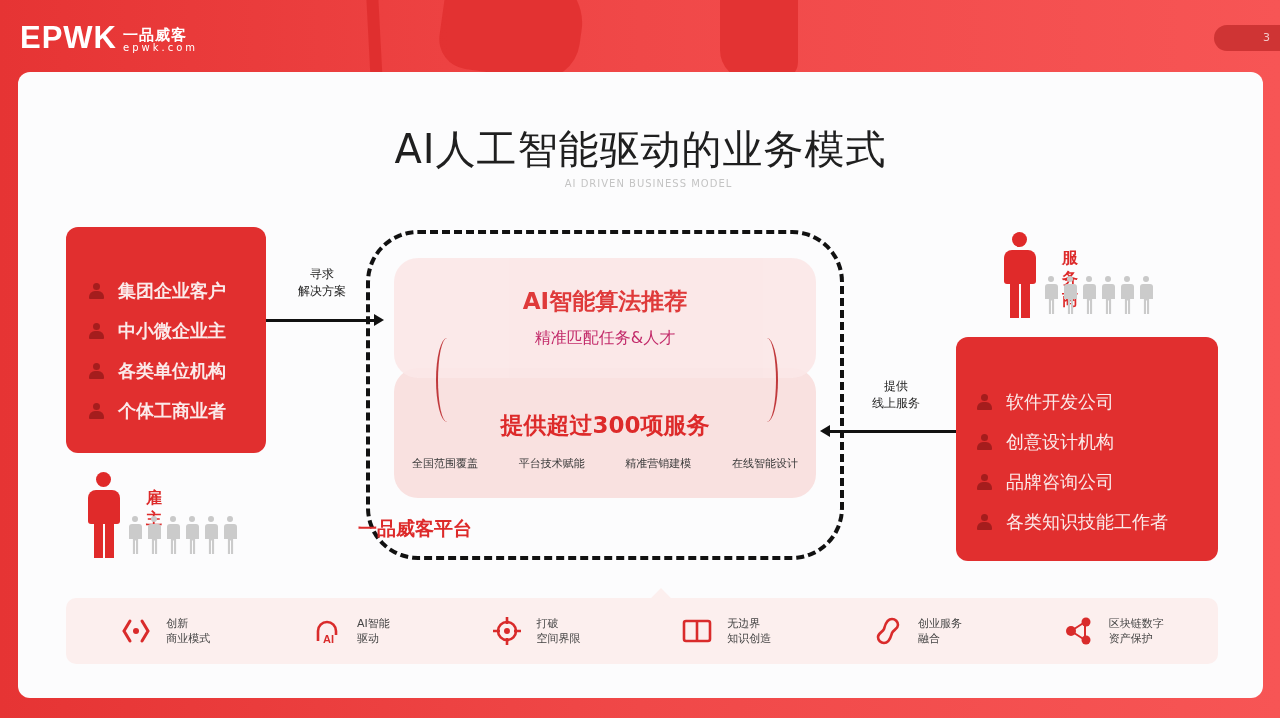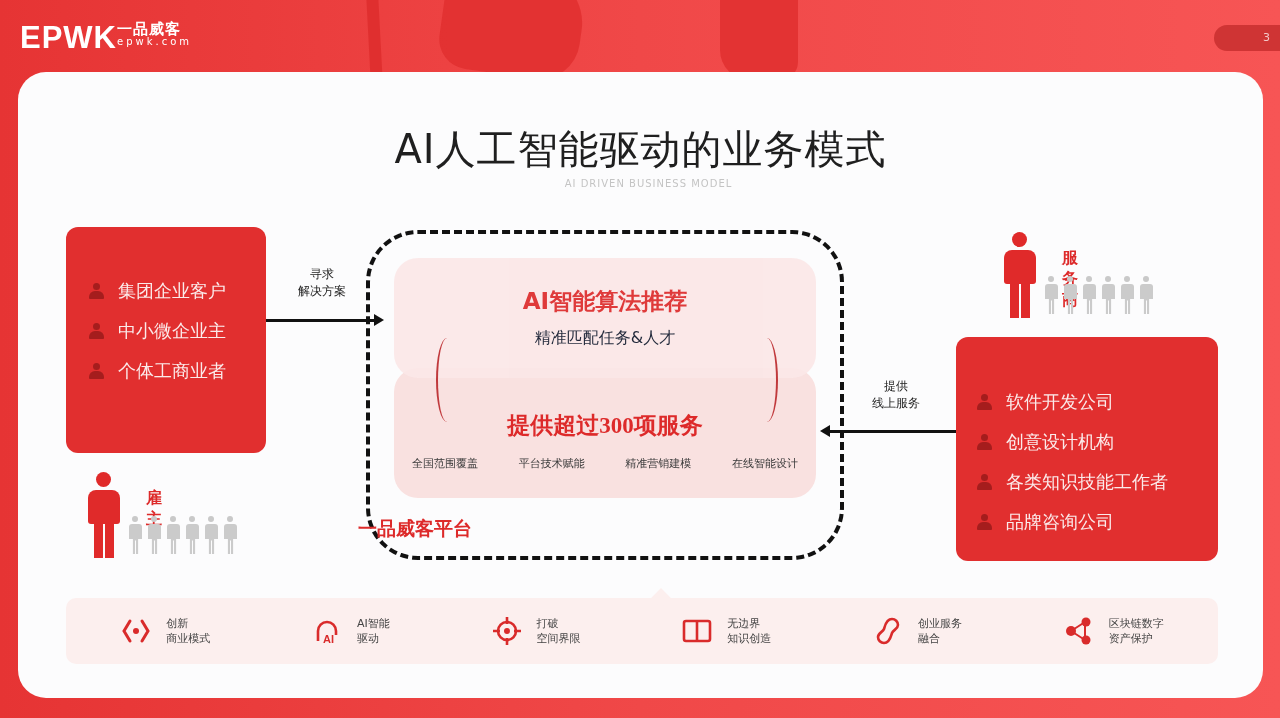--- a/index.html
+++ b/index.html
@@ -8,41 +8,41 @@
     position: relative;
     font-family: "DejaVu Sans", "Liberation Sans", sans-serif;
     background: linear-gradient(90deg, #e63434 0%, #f04848 50%, #f75555 100%);
   }
   .bg-shape { position: absolute; background: #e02f2f; opacity: 0.85; }
   .bg-s1 { left: 368px; top: -20px; width: 12px; height: 100px; border-radius: 6px; background: #de2d2d; transform: rotate(-3deg); }
   .bg-s2 { left: 442px; top: -30px; width: 140px; height: 105px; border-radius: 30px 50px 40px 30px; transform: rotate(8deg); }
   .bg-s3 { left: 720px; top: -20px; width: 78px; height: 100px; border-radius: 10px 10px 18px 30px; }
 
   
-  .logo { position: absolute; left: 20px; top: 22px; display: flex; align-items: flex-start; color: #fff; }
+  .logo { position: absolute; left: 20px; top: 22px; display: flex; align-items: flex-end; gap: 6px; color: #fff; }
   .logo-mark { font-family: "Liberation Sans", sans-serif; font-size: 31px; font-weight: 700; letter-spacing: 1px; line-height: 1; }
   .logo-sub { display: flex; flex-direction: column; line-height: 1; }
   .logo-cn { font-size: 15px; font-weight: 700; letter-spacing: 1px; }
   .logo-url { font-size: 10px; letter-spacing: 3px; margin-top: 0; }
   .page-pill {
     position: absolute; right: -20px; top: 25px; width: 86px; height: 26px; border-radius: 13px;
     background: #cf3434; color: #f3c8c8; font-size: 11px; text-align: right; padding-right: 30px; line-height: 26px;
   }
 
   
   .card {
     position: absolute; left: 18px; top: 72px; width: 1245px; height: 626px;
-    background: #fcfcfd; border-radius: 28px;
+    background: #fcfcfd; border-radius: 12px;
   }
   .title { position: absolute; left: 0; right: 0; top: 50px; text-align: center; font-size: 40px; color: #1f1f1f; letter-spacing: 1px; }
   .subtitle { position: absolute; left: 16px; right: 0; top: 106px; text-align: center; font-size: 10px; color: #c4c4c4; letter-spacing: 1px; }
 
   
   .red-box { position: absolute; background: #e12f2f; border-radius: 12px; }
-  .left-box { left: 48px; top: 155px; width: 200px; height: 226px; padding: 44px 0 0 22px; }
+  .left-box { left: 48px; top: 155px; width: 200px; height: 226px; padding: 44px 0 0 22px; font-weight: bold; }
   .right-box { left: 938px; top: 265px; width: 262px; height: 224px; padding: 45px 0 0 20px; }
   .red-item { display: flex; align-items: center; height: 40px; color: #fbeaea; font-size: 18px; }
   .person-ico { width: 16px; height: 18px; margin-right: 14px; position: relative; }
   .person-ico::before { content: ""; position: absolute; left: 5px; top: 1px; width: 7px; height: 7px; border-radius: 50%; background: #a51d1d; }
   .person-ico::after { content: ""; position: absolute; left: 1px; top: 9px; width: 15px; height: 8px; border-radius: 6px 6px 1px 1px; background: #a51d1d; }
 
   
   .arrow-line { position: absolute; height: 3px; background: #111; }
   .arrow-left-in { left: 248px; top: 247px; width: 112px; }
   .arrow-left-in::after { content: ""; position: absolute; right: -6px; top: -5px; border-left: 10px solid #111; border-top: 6px solid transparent; border-bottom: 6px solid transparent; }
@@ -50,22 +50,22 @@
   .arrow-right-in::before { content: ""; position: absolute; left: -6px; top: -5px; border-right: 10px solid #111; border-top: 6px solid transparent; border-bottom: 6px solid transparent; }
   .arrow-label { position: absolute; text-align: center; font-size: 12px; font-weight: 400; color: #222; line-height: 17px; }
   .lbl-left { left: 266px; top: 194px; width: 76px; }
   .lbl-right { left: 840px; top: 306px; width: 76px; }
 
   
   .platform { position: absolute; left: 348px; top: 158px; width: 478px; height: 330px; border: 4px dashed #111; border-radius: 52px; }
   .inner-top { position: absolute; left: 376px; top: 186px; width: 422px; height: 120px; background: #fbe7e7; border-radius: 24px; }
   .inner-bot { position: absolute; left: 376px; top: 296px; width: 422px; height: 130px; background: #f9e1e0; border-radius: 24px; }
   .inner-top-title { position: absolute; left: 0; right: 0; top: 28px; text-align: center; font-size: 23px; font-weight: 700; color: #dd2a2a; }
-  .inner-top-sub { position: absolute; left: 0; right: 0; top: 70px; text-align: center; font-size: 16px; color: #0f172a; }
-  .inner-bot-title { position: absolute; left: 0; right: 0; top: 42px; text-align: center; font-size: 23px; font-weight: 700; color: #dd2a2a; font-family: Liberation Serif, serif; }
+  .inner-top-sub { position: absolute; left: 0; right: 0; top: 70px; text-align: center; font-size: 16px; color: #be185d; }
+  .inner-bot-title { position: absolute; left: 0; right: 0; top: 42px; text-align: center; font-size: 23px; font-weight: 700; color: #dd2a2a; }
   .tags { position: absolute; left: 18px; right: 18px; top: 88px; display: flex; justify-content: space-between; }
   .tag { font-size: 11px; color: #3a3a3a; }
   .cycle-arrow { position: absolute; width: 50px; height: 84px; border: 2px solid #c0393c; }
   .cycle-left { left: 418px; top: 266px; border-right: none; border-top: none; border-bottom: none; border-radius: 50% 0 0 50%; width: 22px; }
   .cycle-right { left: 738px; top: 266px; border-left: none; border-top: none; border-bottom: none; border-radius: 0 50% 50% 0; width: 22px; }
   .platform-label { position: absolute; left: 340px; width: 478px; top: 444px; text-align: left; font-size: 19px; font-weight: 700; color: #dd2a2a; }
 
   
   .people { position: absolute; }
   .people-employer { left: 68px; top: 400px; }
@@ -111,20 +111,24 @@
     <div class="red-item">
         <span class="person-ico"></span>
         <span>集团企业客户</span>
       </div>
     <div class="red-item">
         <span class="person-ico"></span>
         <span>中小微企业主</span>
       </div>
     <div class="red-item">
         <span class="person-ico"></span>
+        <span>各类单位机构</span>
+      </div>
+    <div class="red-item">
+        <span class="person-ico"></span>
         <span>个体工商业者</span>
       </div>
   </div>
 
   <div class="arrow-line arrow-left-in"></div>
   <div class="arrow-label lbl-left">
     <div>寻求</div>
     <div>解决方案</div>
   </div>
 
@@ -190,25 +194,25 @@
     <div class="red-item">
         <span class="person-ico"></span>
         <span>软件开发公司</span>
       </div>
     <div class="red-item">
         <span class="person-ico"></span>
         <span>创意设计机构</span>
       </div>
     <div class="red-item">
         <span class="person-ico"></span>
+        <span>品牌咨询公司</span>
+      </div>
+    <div class="red-item">
+        <span class="person-ico"></span>
         <span>各类知识技能工作者</span>
-      </div>
-    <div class="red-item">
-        <span class="person-ico"></span>
-        <span>品牌咨询公司</span>
       </div>
   </div>
 
   <div class="features">
     <div class="feature">
       <svg class="f-icon" viewBox="0 0 32 32">
           <path d="M10 6 L4 16 L10 26 M22 6 L28 16 L22 26" fill="none" stroke="currentColor" stroke-width="3" stroke-linecap="round"></path>
           <circle cx="16" cy="16" r="3" fill="currentColor"></circle>
         </svg>
       <div class="f-text">

